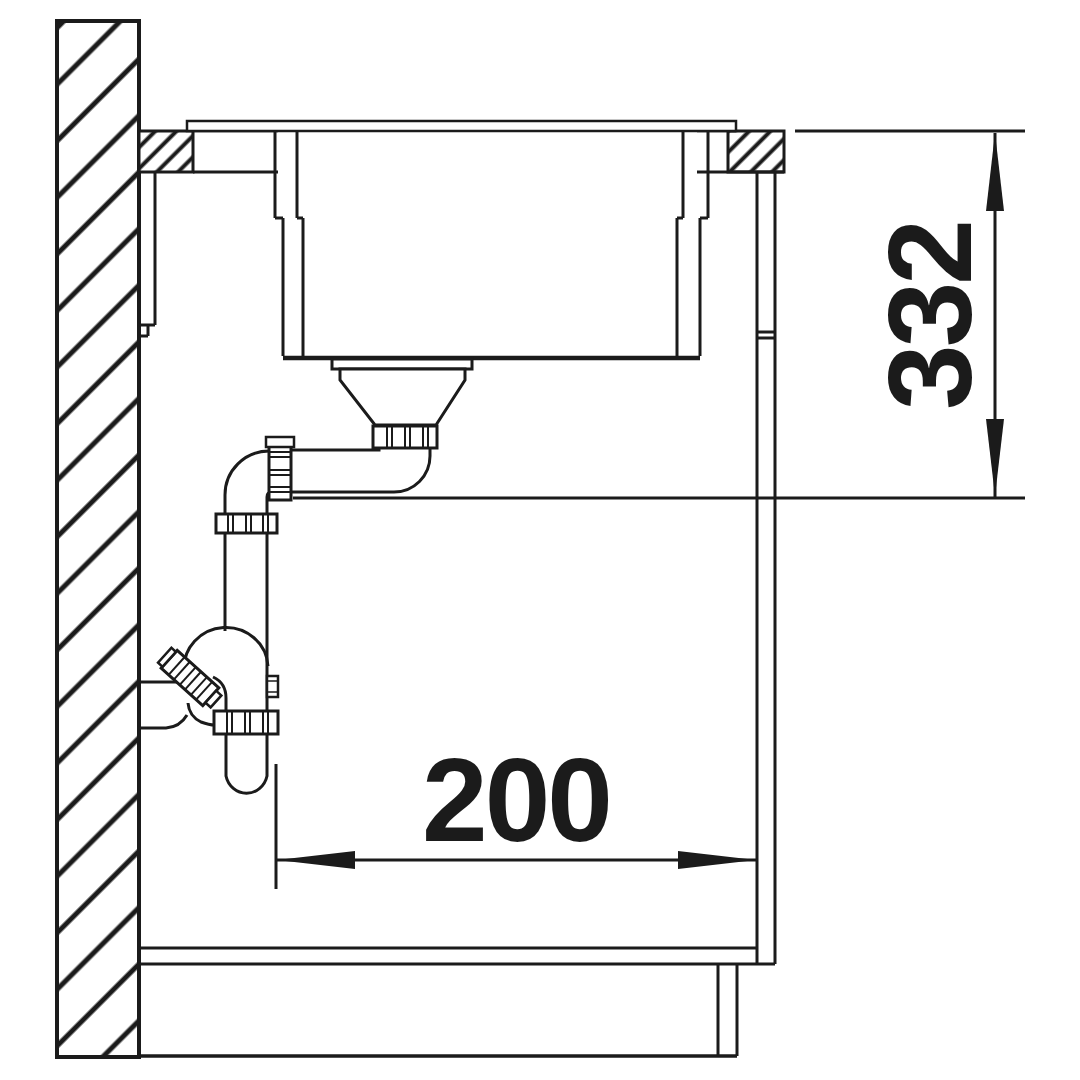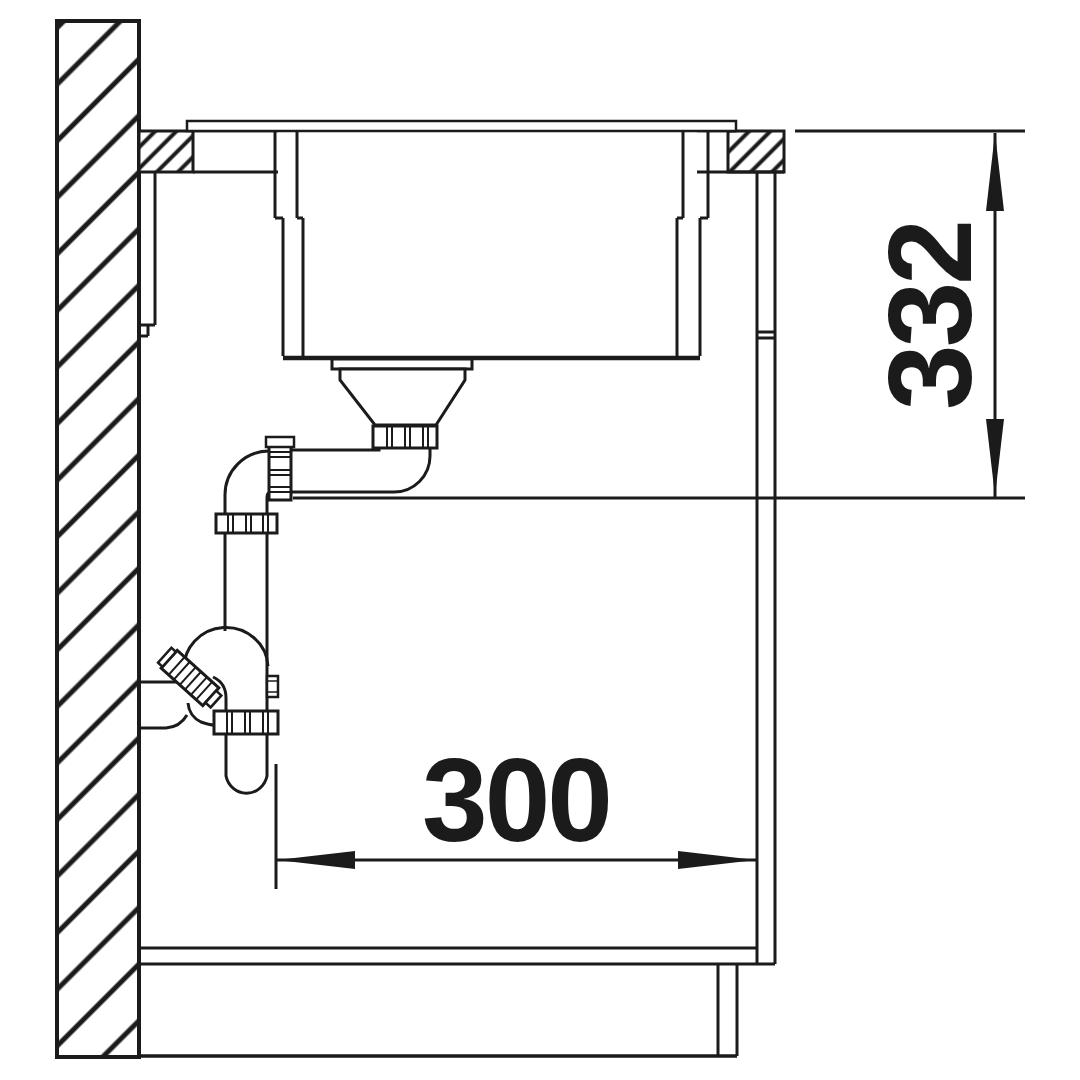--- a/index.html
+++ b/index.html
@@ -203,14 +203,14 @@
         <line x1="245" y1="711" x2="245" y2="734"></line>
             <line x1="250" y1="711" x2="250" y2="734"></line>
         <line x1="263" y1="711" x2="263" y2="734"></line>
             <line x1="268" y1="711" x2="268" y2="734"></line>
       </g>
     </g>
   </g>
 </svg>
 
 <div class="dim-label vert" style="left:930px;top:316px;">332</div>
-<div class="dim-label horiz" style="left:516px;top:800px;">300</div>
+<div class="dim-label horiz" style="left:516px;top:800px;">200</div>
 </div>
 
 </body></html>

